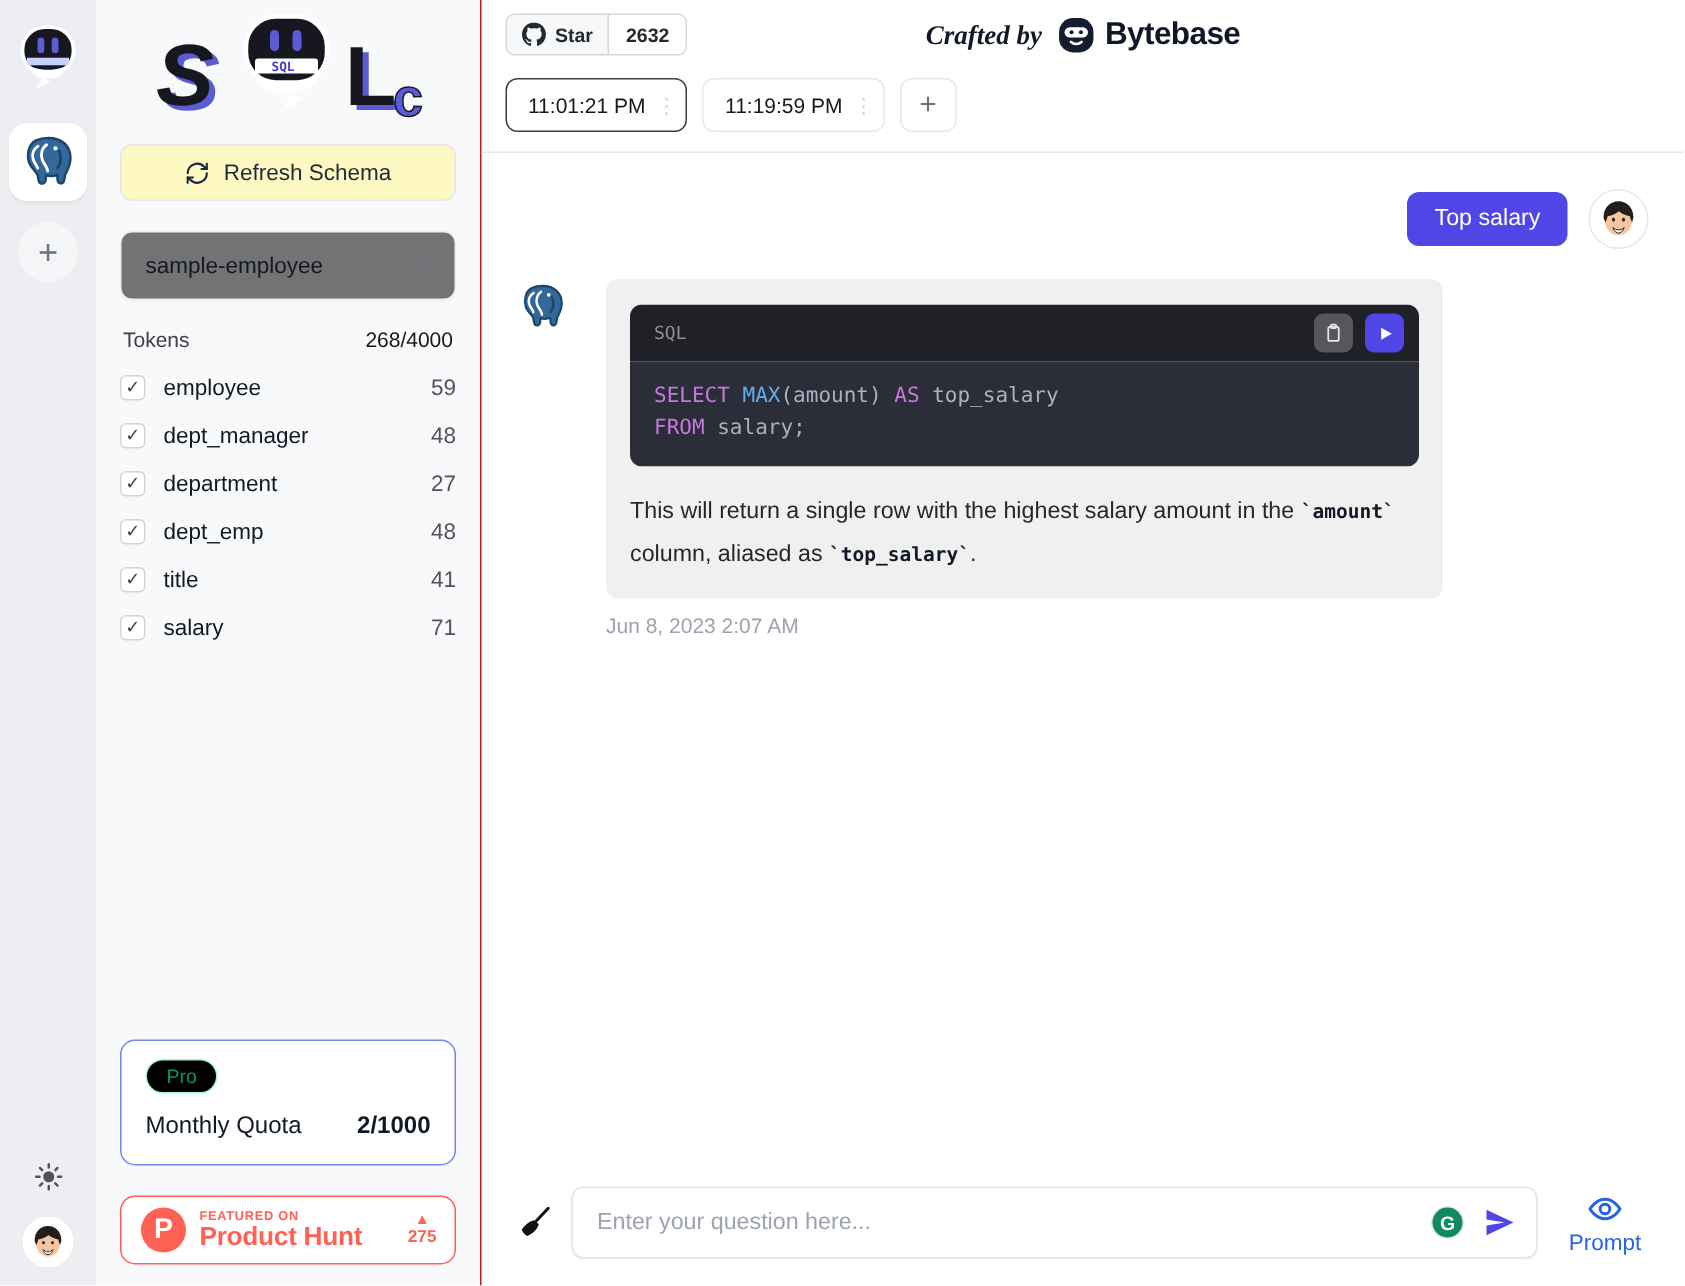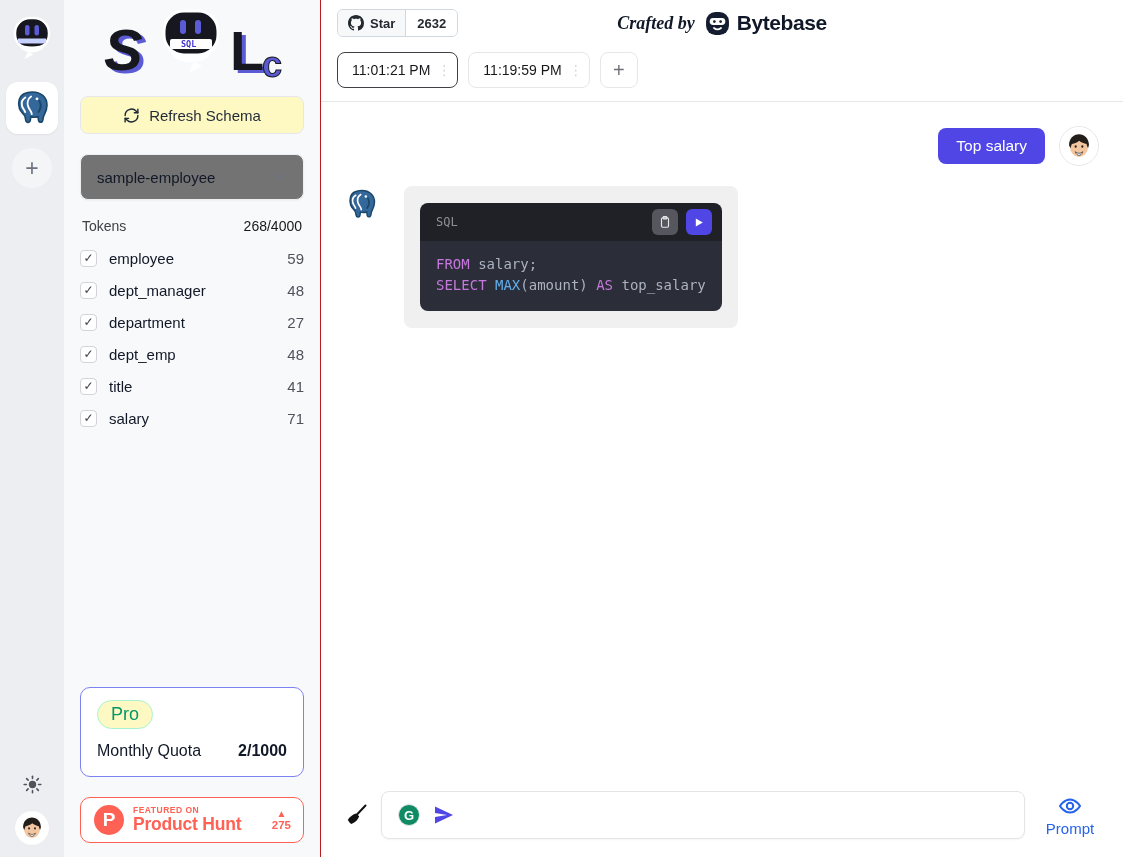--- a/index.html
+++ b/index.html
@@ -22,21 +22,21 @@
   .select { height:46px; background:#737373; border:1px solid #eceef0; box-shadow:0 1px 2px rgba(0,0,0,.04); border-radius:8px; display:flex; align-items:center; justify-content:space-between; padding:0 14px 0 16px; font-size:15px; color:#111827; cursor:pointer; }
   .select.db { margin-top:20px; }
   .select.schema { margin-top:12px; }
   .tokens { display:flex; justify-content:space-between; margin:18px 2px 8px; font-size:14px; color:#3f3f46; }
   .tokens b { font-weight:400; color:#18181b; }
   .trow { display:flex; align-items:center; height:32px; font-size:15px; color:#111827; cursor:pointer; }
   .cb { width:17px; height:17px; min-width:17px; background:#fff; border:1px solid #d4d4d8; border-radius:4px; margin-right:12px; display:flex; align-items:center; justify-content:center; font-size:12px; line-height:1; color:#3f3f46; }
   .tcount { margin-left:auto; color:#52525b; }
   .sb-spacer { flex:1; }
   .pro-card { border:1px solid #7c82f0; border-radius:10px; background:#fff; padding:12px 16px 16px; }
-  .pro-pill { display:inline-block; border:1px solid #a7f3d0; background:#fef9c3; color:#059669; border-radius:999px; padding:3px 13px; font-size:18px; }
+  .pro-pill { display:inline-block; border:1px solid #a7f3d0; background:#000000; color:#059669; border-radius:999px; padding:3px 13px; font-size:13px; }
   .quota { display:flex; justify-content:space-between; align-items:center; margin-top:13px; font-size:16px; color:#111827; }
   .quota .val { font-weight:700; }
   .ph { margin-top:20px; border:1px solid #ff6154; border-radius:10px; background:#fff; height:46px; display:flex; align-items:center; padding:0 12px 0 13px; gap:9px; cursor:pointer; }
   .ph-logo { width:30px; height:30px; min-width:30px; border-radius:50%; background:#ff6154; color:#fff; font-weight:700; font-size:19px; display:flex; align-items:center; justify-content:center; }
   .ph-mid { line-height:1.05; }
   .ph-feat { font-size:8.5px; font-weight:700; color:#ff6154; letter-spacing:.5px; }
   .ph-name { font-size:17.5px; font-weight:800; color:#ff6154; letter-spacing:-.2px; }
   .ph-vote { margin-left:auto; text-align:center; color:#ff6154; line-height:1.1; }
   .ph-tri { font-size:10px; }
   .ph-num { font-size:11.5px; font-weight:700; }
@@ -308,34 +308,37 @@
                     <rect x="9" y="2.5" width="6" height="4" rx="1"></rect>
                   </svg>
               </button>
               <button class="cbtn run">
                 <svg width="13" height="13" viewBox="0 0 24 24" fill="#fff">
                     <path d="M7 4.5l13 7.5-13 7.5z"></path>
                   </svg>
               </button>
             </span>
           </div>
-          <div class="code-body"><div class="code-line"><span class="kw">FROM</span><span> salary;</span></div><div class="code-line"><span class="kw">SELECT </span><span class="fn">MAX</span><span>(amount) </span><span class="kw">AS</span><span> top_salary</span></div></div>
+          <div class="code-body"><div class="code-line"><span class="kw">SELECT </span><span class="fn">MAX</span><span>(amount) </span><span class="kw">AS</span><span> top_salary</span></div><div class="code-line"><span class="kw">FROM</span><span> salary;</span></div></div>
         </div>
-      </div>
-    </div>
+        <p><span>This will return a single row with the highest salary amount in the </span><span class="icode">`amount`</span><span> column, aliased as </span><span class="icode">`top_salary`</span><span>.</span></p>
+      </div>
+    </div>
+    <div class="stamp">Jun 8, 2023 2:07 AM</div>
   </section>
 
   <footer class="composer">
     <button class="broom">
       <svg width="24" height="24" viewBox="0 0 24 24">
         <path d="M20.5 2.5l-8.5 9" stroke="#111" stroke-width="2" stroke-linecap="round"></path>
         <path d="M11 10.5l3.2 2.7c-1 3.2-3.6 6.2-7.8 7.8-1.6-1-2.7-2.2-3.6-4.2 2.1-3.2 5.5-5.8 8.2-6.3z" fill="#111"></path>
       </svg>
     </button>
     <div class="inputbox">
+      <input type="text" value="" placeholder="Enter your question here..." style="">
       <span class="gram">G</span>
       <button class="sendbtn">
         <svg width="24" height="24" viewBox="0 0 24 24" fill="#4f46e5">
             <path d="M3 20.5l18-8.5L3 3.5v6.5l12 2-12 2z"></path>
           </svg>
       </button>
     </div>
     <button class="promptbtn">
       <svg width="24" height="24" viewBox="0 0 24 24" fill="none" stroke="#2563eb" stroke-width="2">
         <path d="M2 12s3.8-6.5 10-6.5S22 12 22 12s-3.8 6.5-10 6.5S2 12 2 12z"></path>

